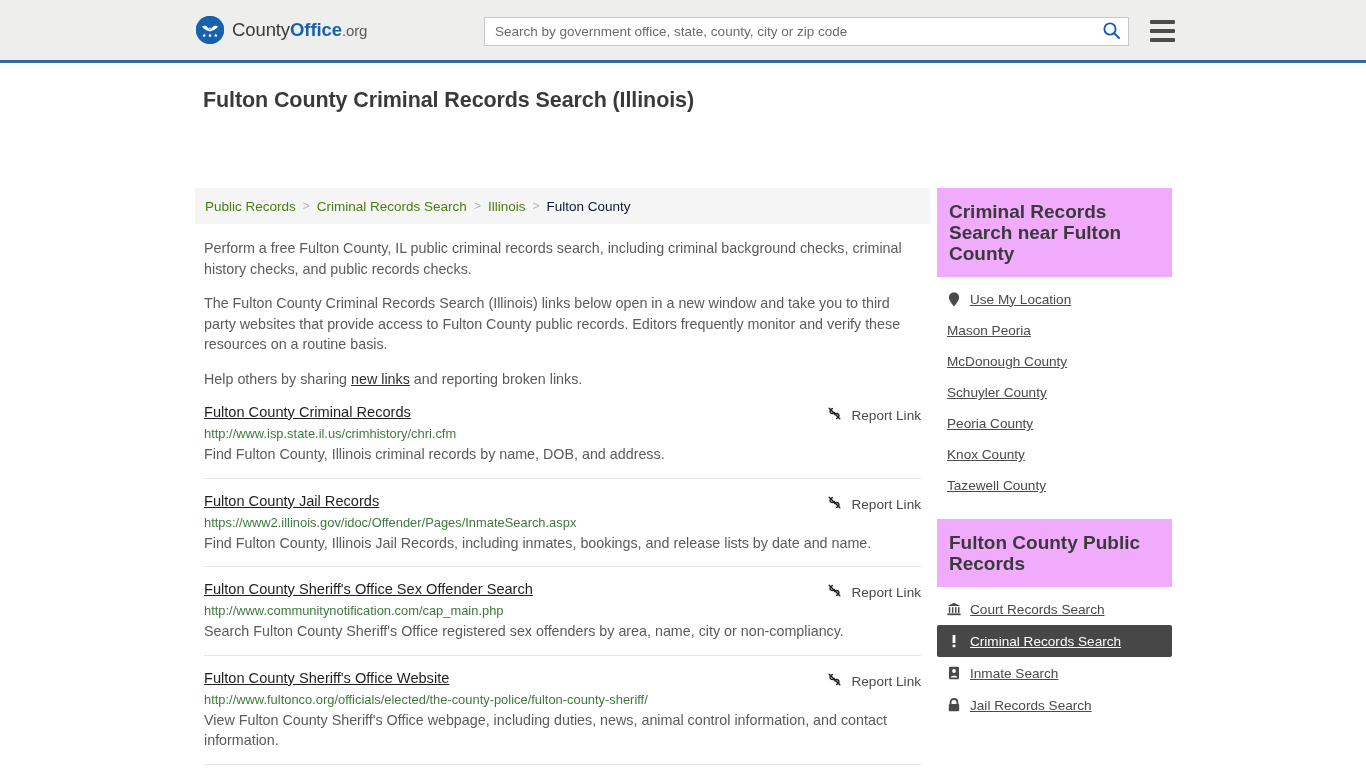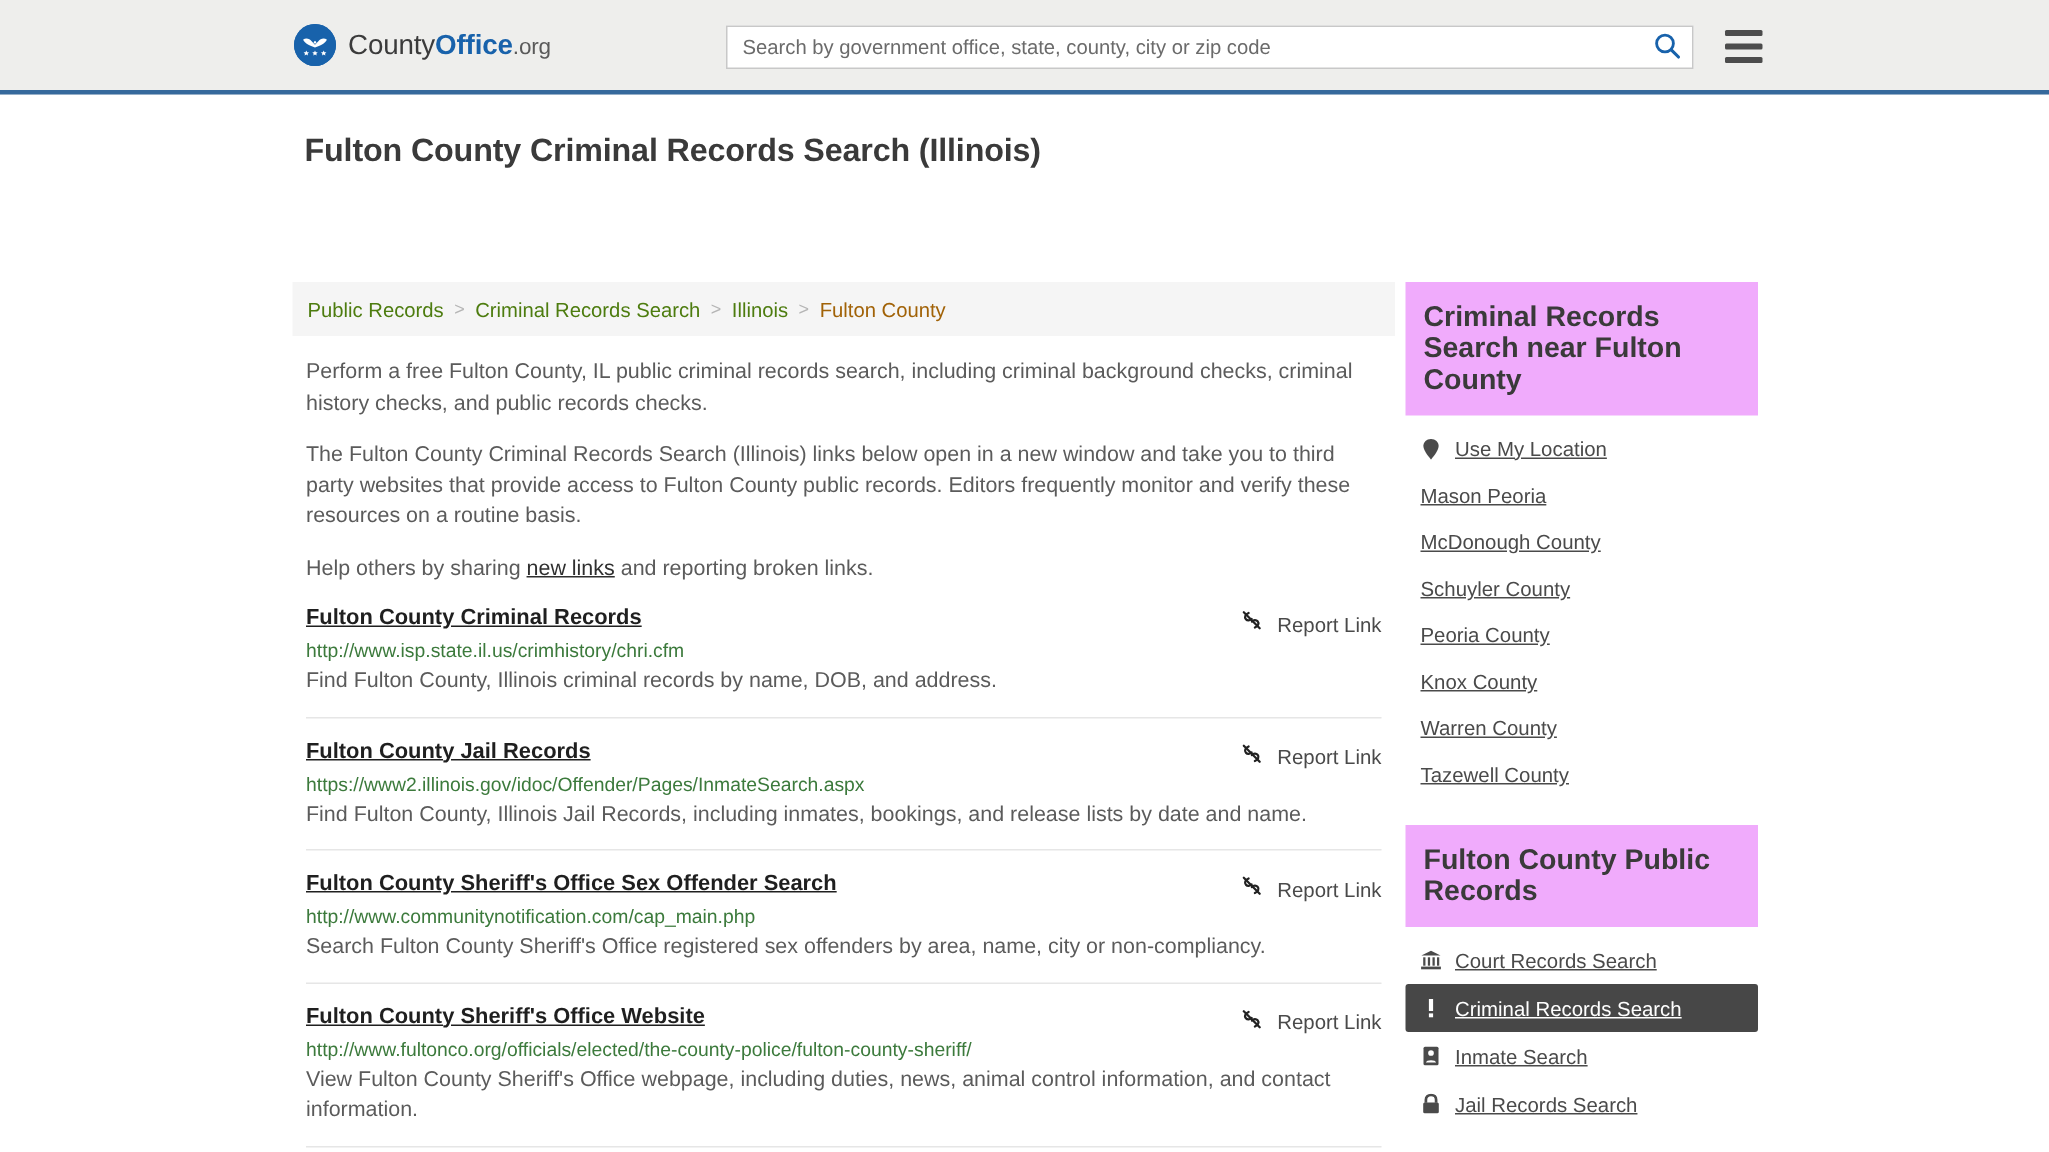--- a/index.html
+++ b/index.html
@@ -123,21 +123,21 @@
     padding-left: 10px;
     gap: 7px;
     font-size: 13.5px;
   }
   .breadcrumb a {
     color: #4d7c0f;
     text-decoration: none;
     cursor: pointer;
   }
   .breadcrumb .sep { color: #b5b5b5; font-size: 12px; }
-  .breadcrumb .current { color: #a16207; }
+  .breadcrumb .current { color: #0f172a; }
 
   .intro {
     padding: 0 9px;
     padding-top: 14px;
   }
   .intro p {
     font-size: 14.3px;
     line-height: 20.5px;
     color: #5b5b5b;
     margin-bottom: 14px;
@@ -153,21 +153,21 @@
   .results { padding: 0 9px; margin-top: 12px; }
   .result {
     border-bottom: 1px solid #e6e6e6;
     padding-bottom: 13px;
     margin-bottom: 13px;
     position: relative;
   }
   .result:first-child { padding-top: 0; }
   .result-title {
     font-size: 14.6px;
-    font-weight: bold;
+    font-weight: normal;
     color: #1f1f1f;
     text-decoration: underline;
     cursor: pointer;
     display: inline-block;
     margin-bottom: 6px;
   }
   .result-url {
     display: block;
     font-size: 12.9px;
     color: #3c7a3c;
@@ -393,23 +393,20 @@
         <div class="panel-item">
           <span class="pi-label">Schuyler County</span>
         </div>
         <div class="panel-item">
           <span class="pi-label">Peoria County</span>
         </div>
         <div class="panel-item">
           <span class="pi-label">Knox County</span>
         </div>
         <div class="panel-item">
-          <span class="pi-label">Warren County</span>
-        </div>
-        <div class="panel-item">
           <span class="pi-label">Tazewell County</span>
         </div>
       </div>
     </div>
 
     <div class="panel">
       <div class="panel-head">Fulton County Public Records</div>
       <div class="panel-list">
 
         <div class="panel-item">

